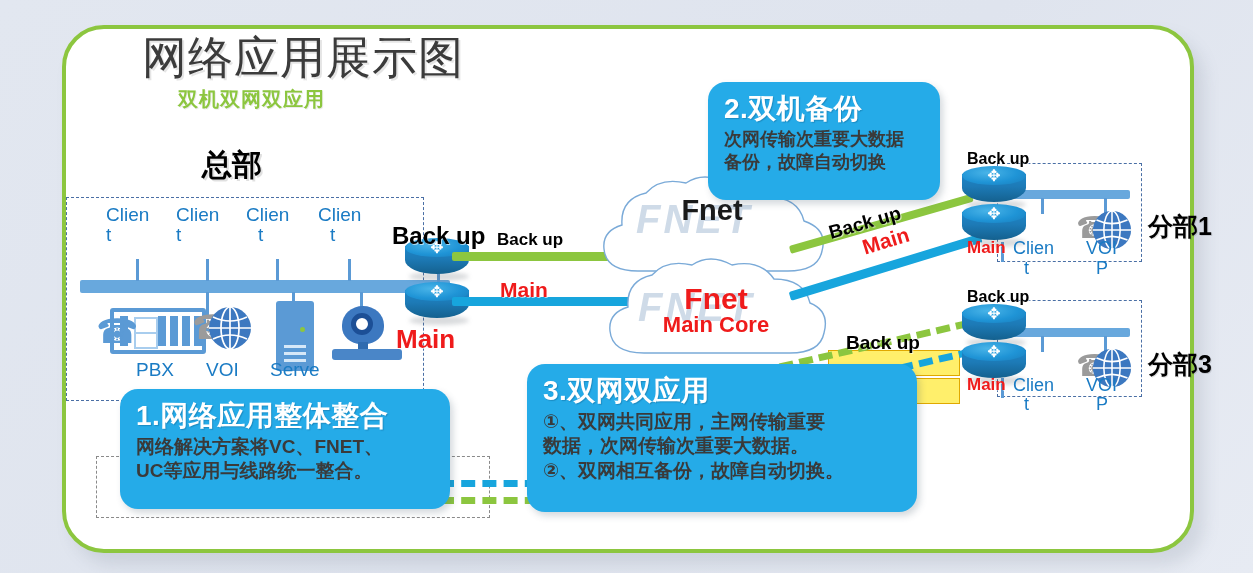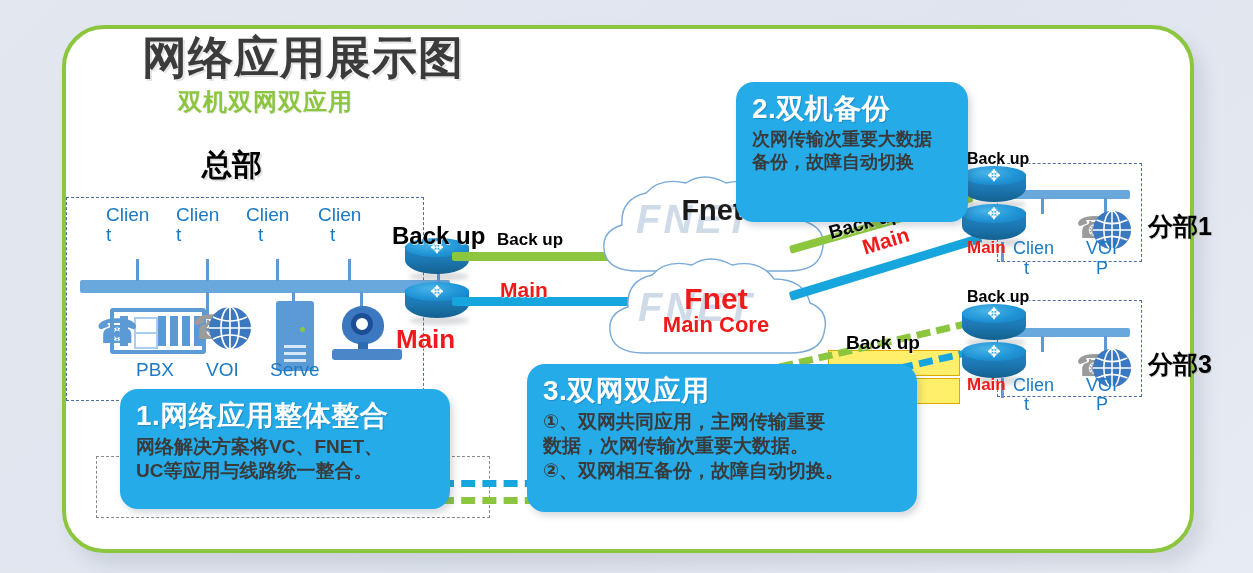--- a/index.html
+++ b/index.html
@@ -14,26 +14,26 @@
   
   .frame{
     position:absolute;left:62px;top:25px;width:1124px;height:520px;
     background:#fff;border:4px solid #8cc63f;border-radius:42px;
     box-shadow:10px 12px 16px rgba(110,120,140,.18);
   }
 
   
   .title{
     position:absolute;left:142px;top:28px;
-    font-size:45px;font-weight:bold;color:#3b3b3b;letter-spacing:1px;
+    font-size:45px;font-weight:normal;color:#3b3b3b;letter-spacing:1px;
     text-shadow:2px 2px 0 rgba(0,0,0,.10);
   }
   .subtitle{
     position:absolute;left:178px;top:86px;
-    font-size:24px;font-weight:bold;color:#8cc63f;letter-spacing:1px;
+    font-size:20px;font-weight:bold;color:#8cc63f;letter-spacing:1px;
     text-shadow:1px 1px 0 rgba(0,0,0,.08);
   }
   .hq-title{
     position:absolute;left:202px;top:145px;
     font-size:30px;font-weight:bold;color:#000;
     text-shadow:2px 2px 0 rgba(0,0,0,.12);
   }
   .branch-title{
     position:absolute;font-size:25px;font-weight:bold;color:#000;
     text-shadow:1px 1px 0 rgba(0,0,0,.12);
@@ -119,21 +119,21 @@
   
   .callout{position:absolute;background:#25ABE8;border-radius:18px;
     box-shadow:3px 4px 7px rgba(60,80,100,.22);padding:8px 16px 12px 16px;box-sizing:border-box;}
   .callout .ct{color:#fff;font-weight:bold;letter-spacing:.5px;
     text-shadow:1px 1px 1px rgba(0,60,100,.28);}
   .callout .cb{color:#3a3a3a;font-weight:bold;line-height:1.28;}
 
   #callout1{left:120px;top:389px;width:330px;height:120px;}
   #callout1 .ct{font-size:28px;}
   #callout1 .cb{font-size:19px;}
-  #callout2{left:708px;top:82px;width:232px;height:140px;margin-left:28px;}
+  #callout2{left:708px;top:82px;width:232px;height:118px;}
   #callout2 .ct{font-size:28px;}
   #callout2 .cb{font-size:18px;}
   #callout3{left:527px;top:364px;width:390px;height:148px;}
   #callout3 .ct{font-size:28px;}
   #callout3 .cb{font-size:19px;}
 
   
   .legseg{position:absolute;height:0;border-top-width:7px;border-top-style:dashed;width:120px;}
 </style>
 </head>

